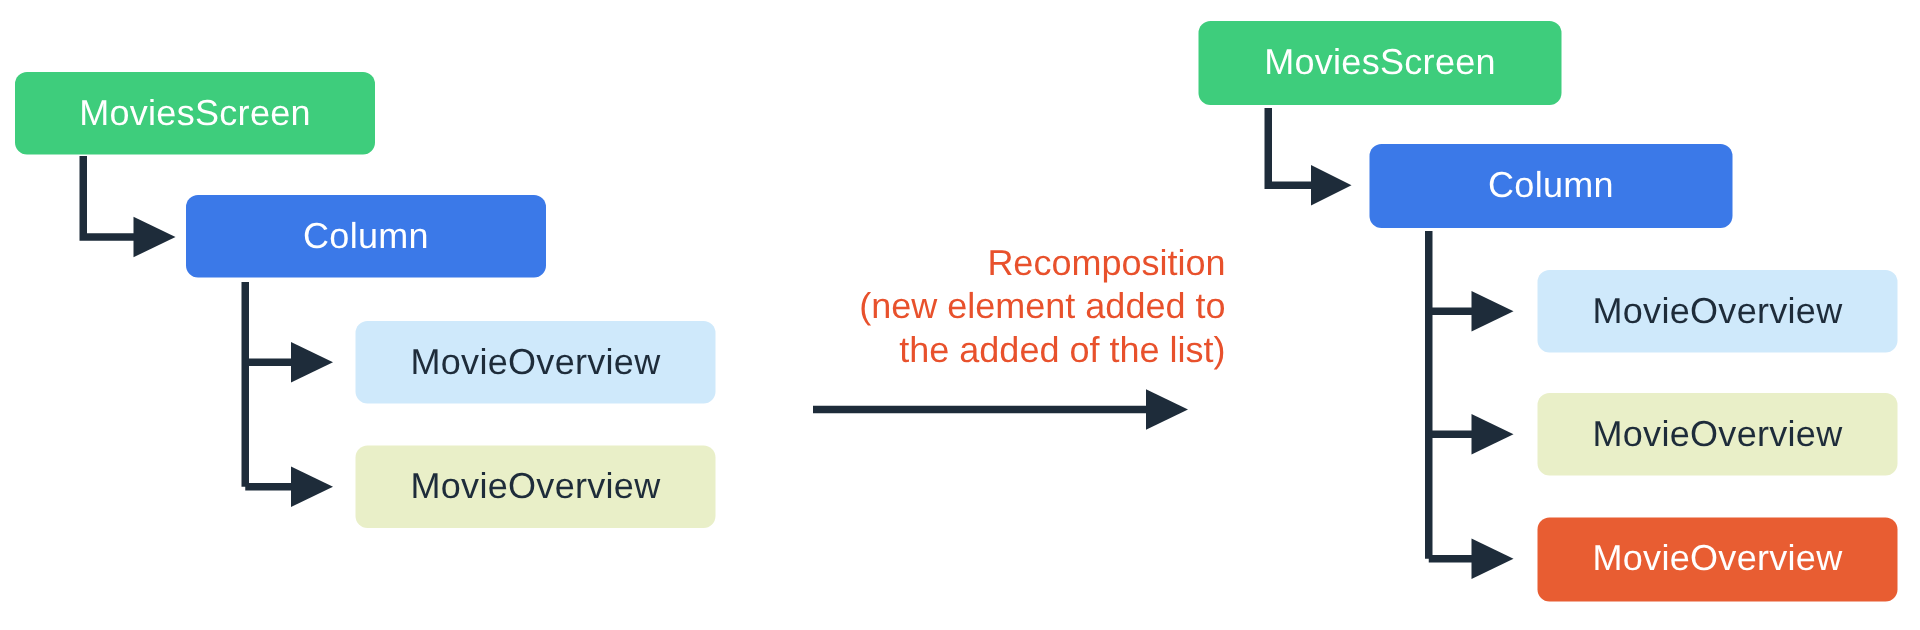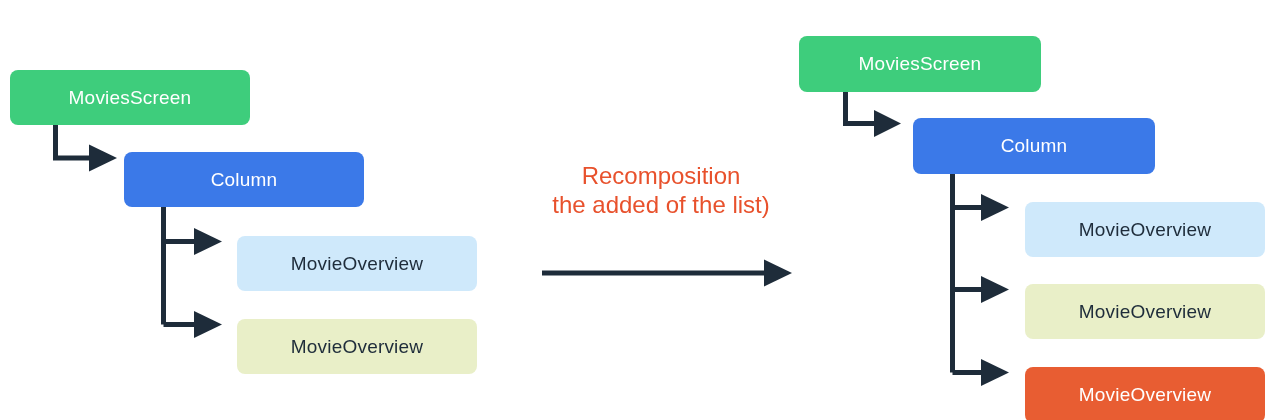--- a/index.html
+++ b/index.html
@@ -13,25 +13,24 @@
     height: 420px;
     background: var(--background, #ffffff);
     font-family: "Liberation Sans", sans-serif;
     overflow: hidden;
   }
   .node {
     position: absolute;
     display: flex;
     align-items: center;
     justify-content: center;
-    font-size: 19px;
+    font-size: 24px;
     letter-spacing: 0.2px;
     border-radius: 8px;
     white-space: nowrap;
-    margin-top: 22px;
   }
   .node.green       { background: var(--node-green);       color: var(--node-text-light); }
   .node.blue        { background: var(--node-blue);        color: var(--node-text-light); }
   .node.lightblue   { background: var(--node-lightblue);   color: var(--node-text-dark); }
   .node.lightyellow { background: var(--node-lightyellow); color: var(--node-text-dark); }
   .node.orange      { background: var(--node-orange);      color: var(--node-text-light); }
 
   svg.connectors {
     position: absolute;
     left: 0; top: 0;
@@ -47,21 +46,21 @@
   }
   .connector-arrowhead {
     fill: var(--connector);
     stroke: none;
   }
   .transition-label {
     position: absolute;
     left: 505px;
     top: 161px;
     width: 312px;
-    text-align: center;
+    text-align: right;
     font-size: 24px;
     line-height: 29px;
     color: var(--transition-text);
   }
 </style>
 </head>
 <body>
 
 <div class="canvas">
 
@@ -103,20 +102,21 @@
 
   <div>
     <div class="node green" style="left:10px; top:48px; width:240px; height:55px;">MoviesScreen</div>
     <div class="node blue" style="left:124px; top:130px; width:240px; height:55px;">Column</div>
     <div class="node lightblue" style="left:237px; top:214px; width:240px; height:55px;">MovieOverview</div>
     <div class="node lightyellow" style="left:237px; top:297px; width:240px; height:55px;">MovieOverview</div>
   </div>
 
   <div class="transition-label">
     <div>Recomposition</div>
+    <div>(new element added to</div>
     <div>the added of the list)</div>
   </div>
 
   <div>
     <div class="node green" style="left:799px; top:14px; width:242px; height:56px;">MoviesScreen</div>
     <div class="node blue" style="left:913px; top:96px; width:242px; height:56px;">Column</div>
     <div class="node lightblue" style="left:1025px; top:180px; width:240px; height:55px;">MovieOverview</div>
     <div class="node lightyellow" style="left:1025px; top:262px; width:240px; height:55px;">MovieOverview</div>
     <div class="node orange" style="left:1025px; top:345px; width:240px; height:56px;">MovieOverview</div>
   </div>

